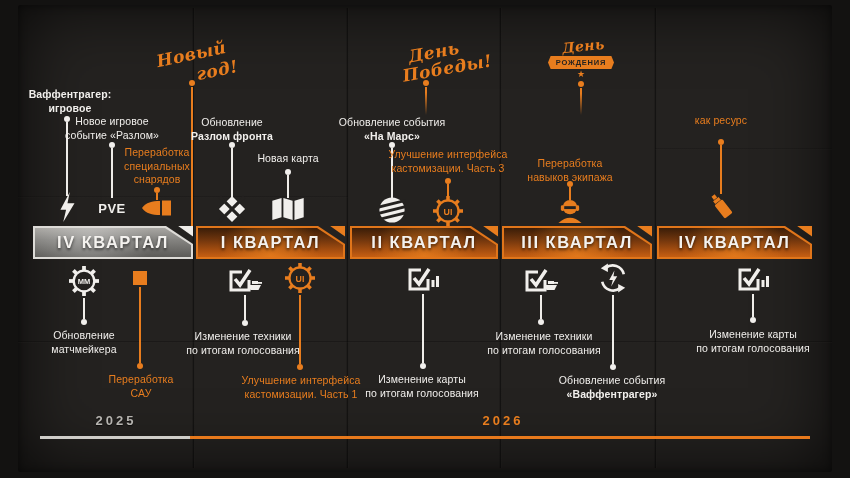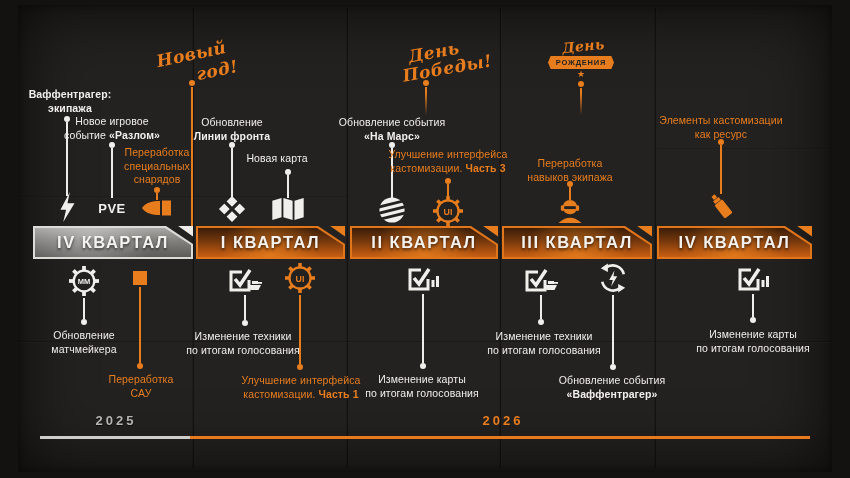--- a/index.html
+++ b/index.html
@@ -8,21 +8,21 @@
   #paper{position:absolute;left:18px;top:5px;width:814px;height:467px;background:#242220;
          box-shadow:inset 0 0 70px rgba(0,0,0,.75), inset 0 0 8px rgba(0,0,0,.5);border-radius:2px;}
   .crease-v{position:absolute;top:8px;height:460px;width:3px;
     background:linear-gradient(90deg,rgba(0,0,0,.0),rgba(0,0,0,.45),rgba(90,85,80,.12));}
   .crease-h{position:absolute;height:2px;background:linear-gradient(180deg,rgba(0,0,0,.4),rgba(95,90,85,.1));}
   .w{color:#f1efec;}
   .o{color:#e87d1e;}
   .ev{position:absolute;transform:translateX(-50%);text-align:center;font-size:10.5px;
       line-height:1.3;white-space:nowrap;letter-spacing:.1px;}
   .ev .ln{display:block;}
-  .ev b{font-weight:bold;}
+  .ev b{font-weight:normal;}
   .dot{position:absolute;width:6px;height:6px;border-radius:50%;transform:translate(-50%,-50%);}
   .dot.w{background:#f1efec;} .dot.o{background:#e87d1e;}
   .vline{position:absolute;width:2px;transform:translateX(-50%);}
   .vline.w{background:#efede9;} .vline.o{background:#e87d1e;}
   .vline.fade{background:linear-gradient(180deg,#e87d1e 20%,rgba(232,125,30,0));}
   .icon{position:absolute;line-height:0;text-align:right;}
   .icon.w{color:#f1efec;} .icon.o{color:#e87d1e;}
   .icon-text{position:absolute;transform:translateX(-50%);font-weight:bold;font-size:13px;letter-spacing:.5px;}
   .script{position:absolute;font-family:"DejaVu Serif",serif;font-style:italic;font-weight:bold;
           color:#e87d1e;font-size:17px;letter-spacing:.5px;}
@@ -84,21 +84,21 @@
     <div class="ribbon" style="left:581px;top:56px">РОЖДЕНИЯ</div>
     <div class="star" style="left:581px;top:70px">★</div>
     <div class="dot o" style="left:581px;top:84px"></div>
     <div class="vline fade" style="left:581px;top:88px;height:27px"></div>
   </div>
 
   
   <div style="display:contents">
     <div class="ev w" style="left:70px;top:88px;font-weight:bold">
       <span class="ln">Ваффентрагер:</span>
-      <span class="ln">экипажа</span>
+      <span class="ln">игровое</span>
     </div>
     <div class="dot w" style="left:67px;top:119px"></div>
     <div class="vline w" style="left:67px;top:122px;height:74px"></div>
     <div class="icon w" style="left:57px;top:192px">
       <svg width="20" height="30" viewBox="0 0 20 32">
           <polygon fill="currentColor" points="13,0 3,19 9,19 6,32 18,12 10.5,12"></polygon>
         </svg>
     </div>
   </div>
 
@@ -125,35 +125,35 @@
         <path fill="currentColor" d="M0,8 C4,2.5 10,1 18,1 L18,15 C10,15 4,13.5 0,8 Z"></path>
         <rect fill="currentColor" x="20" y="0.5" width="9" height="15"></rect>
       </svg>
     </div>
   </div>
 
   
   <div style="display:contents">
     <div class="ev w" style="left:232px;top:116px">
       <span class="ln">Обновление</span>
-      <span class="ln" style="font-weight:bold">Линии фронта</span>
+      <span class="ln" style="font-weight:bold">Разлом фронта</span>
     </div>
     <div class="dot w" style="left:232px;top:145px"></div>
     <div class="vline w" style="left:232px;top:148px;height:50px"></div>
     <div class="icon w" style="left:218px;top:195px">
       <svg width="28" height="28" viewBox="0 0 30 30">
         <path fill="currentColor" d="M15,1 L29,15 L15,29 L1,15 Z"></path>
         <line x1="2" y1="2" x2="28" y2="28" stroke="#242220" stroke-width="3.5"></line>
         <line x1="28" y1="2" x2="2" y2="28" stroke="#242220" stroke-width="3.5"></line>
       </svg>
     </div>
   </div>
 
   <div style="display:contents">
-    <div class="ev w" style="left:277px;top:152px">
+    <div class="ev w" style="left:288px;top:152px">
       <span class="ln">Новая карта</span>
     </div>
     <div class="dot w" style="left:288px;top:172px"></div>
     <div class="vline w" style="left:288px;top:175px;height:23px"></div>
     <div class="icon w" style="left:272px;top:197px">
       <svg width="32" height="24" viewBox="0 0 34 26">
         <path fill="currentColor" d="M0,4 L10,1 L10,22 L0,25 Z"></path>
         <path fill="currentColor" d="M12,1 L22,4 L22,25 L12,22 Z"></path>
         <path fill="currentColor" d="M24,4 L34,1 L34,22 L24,25 Z"></path>
       </svg>
@@ -220,21 +220,20 @@
         <rect x="21" y="7.5" width="3.5" height="6" rx="1.5" fill="currentColor"></rect>
         <rect x="9" y="8.5" width="12" height="3" fill="#242220"></rect>
         <path d="M3,26 Q15,15 27,26 Z" fill="currentColor"></path>
       </svg>
     </div>
   </div>
 
   
   <div style="display:contents">
     <div class="ev o" style="left:721px;top:114px">
-      <span class="ln">Элементы кастомизации</span>
       <span class="ln">как ресурс</span>
     </div>
     <div class="dot o" style="left:721px;top:142px"></div>
     <div class="vline o" style="left:721px;top:145px;height:49px"></div>
     <div class="icon o" style="left:708px;top:192px">
       <svg width="28" height="30" viewBox="0 0 28 30">
         <g fill="currentColor" transform="rotate(-38 14 15)">
           <rect x="9" y="9" width="10" height="17" rx="1.5"></rect>
           <rect x="10.5" y="5" width="7" height="3.5"></rect>
           <rect x="12" y="0.5" width="4" height="4"></rect>

